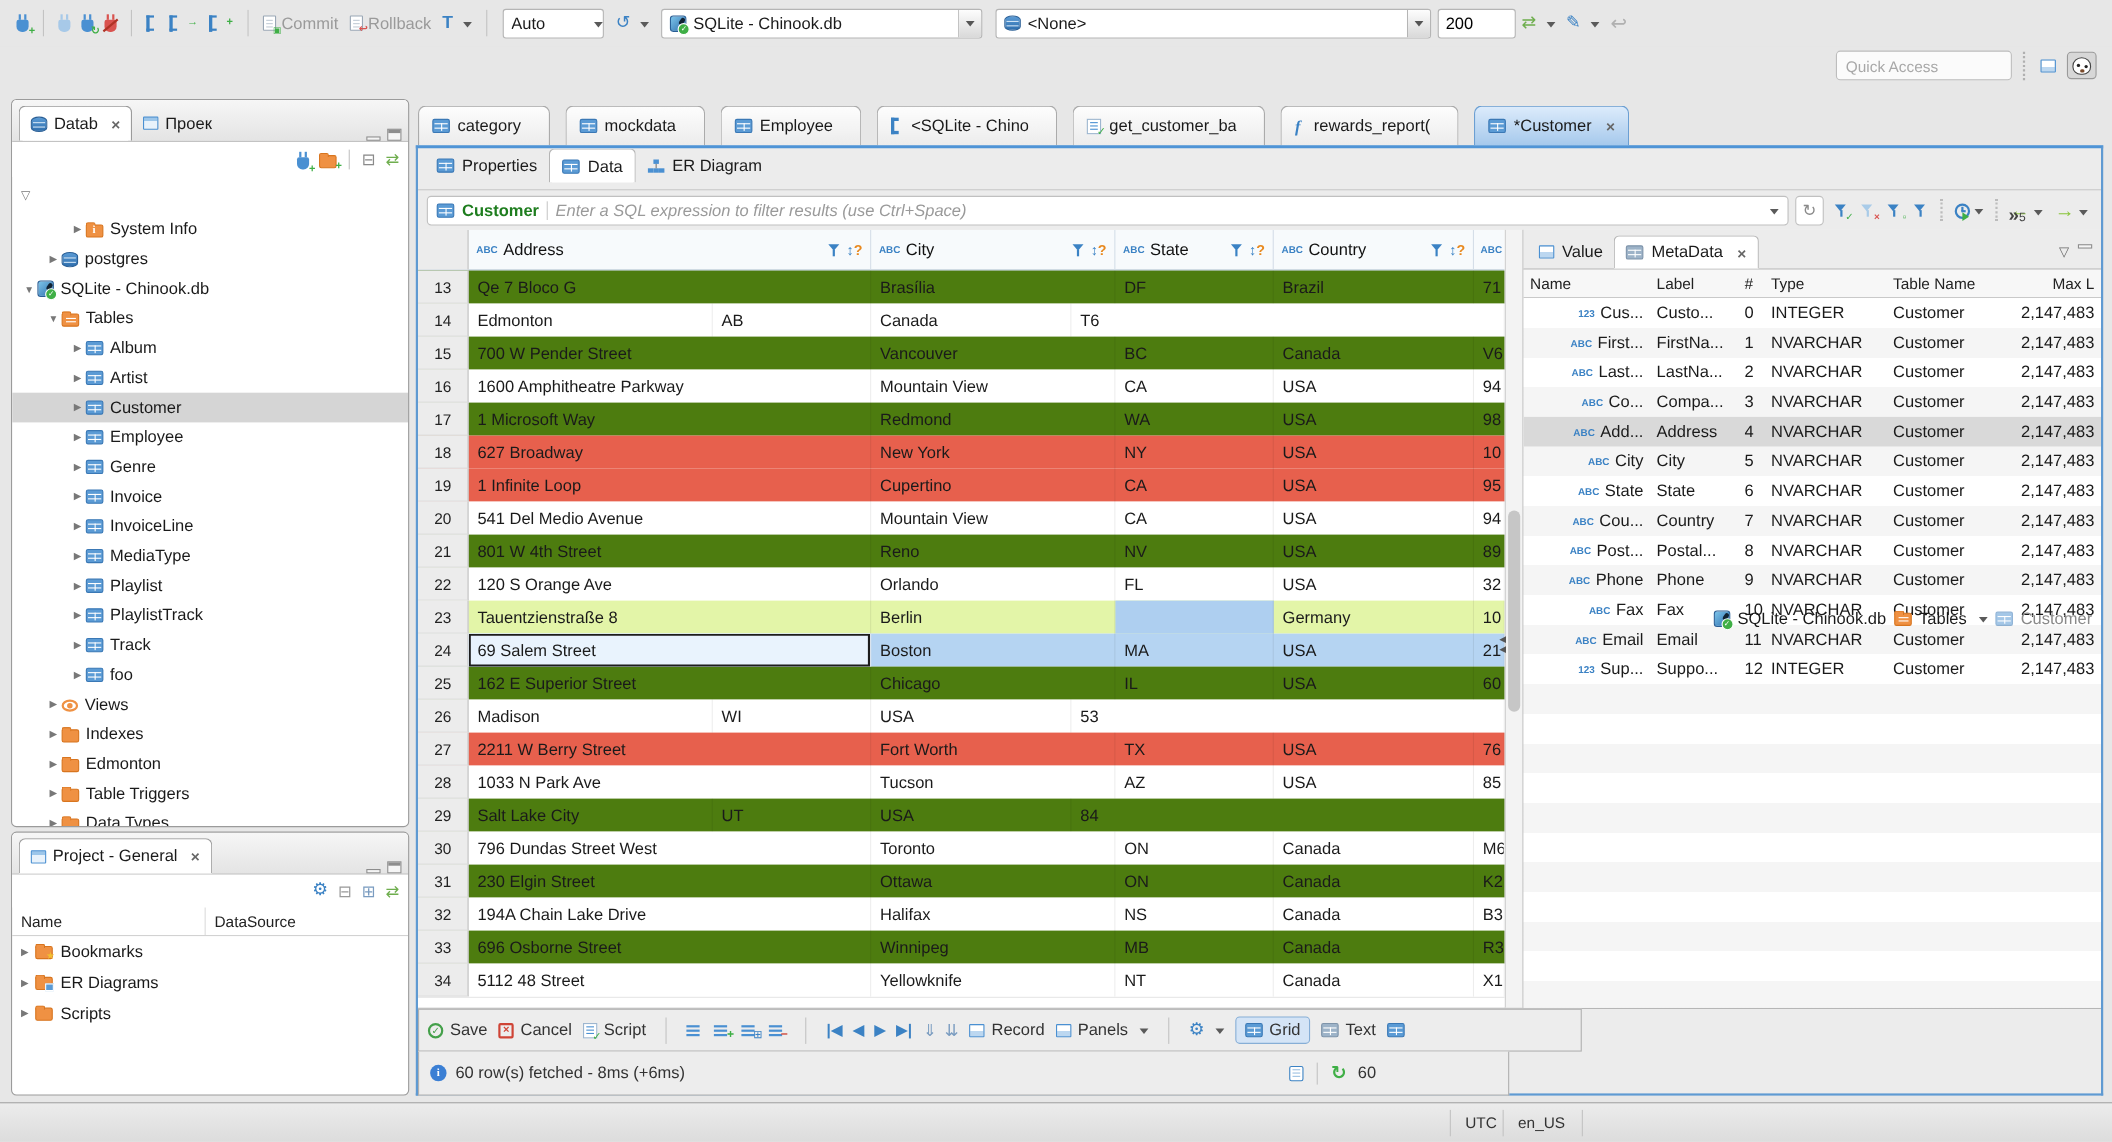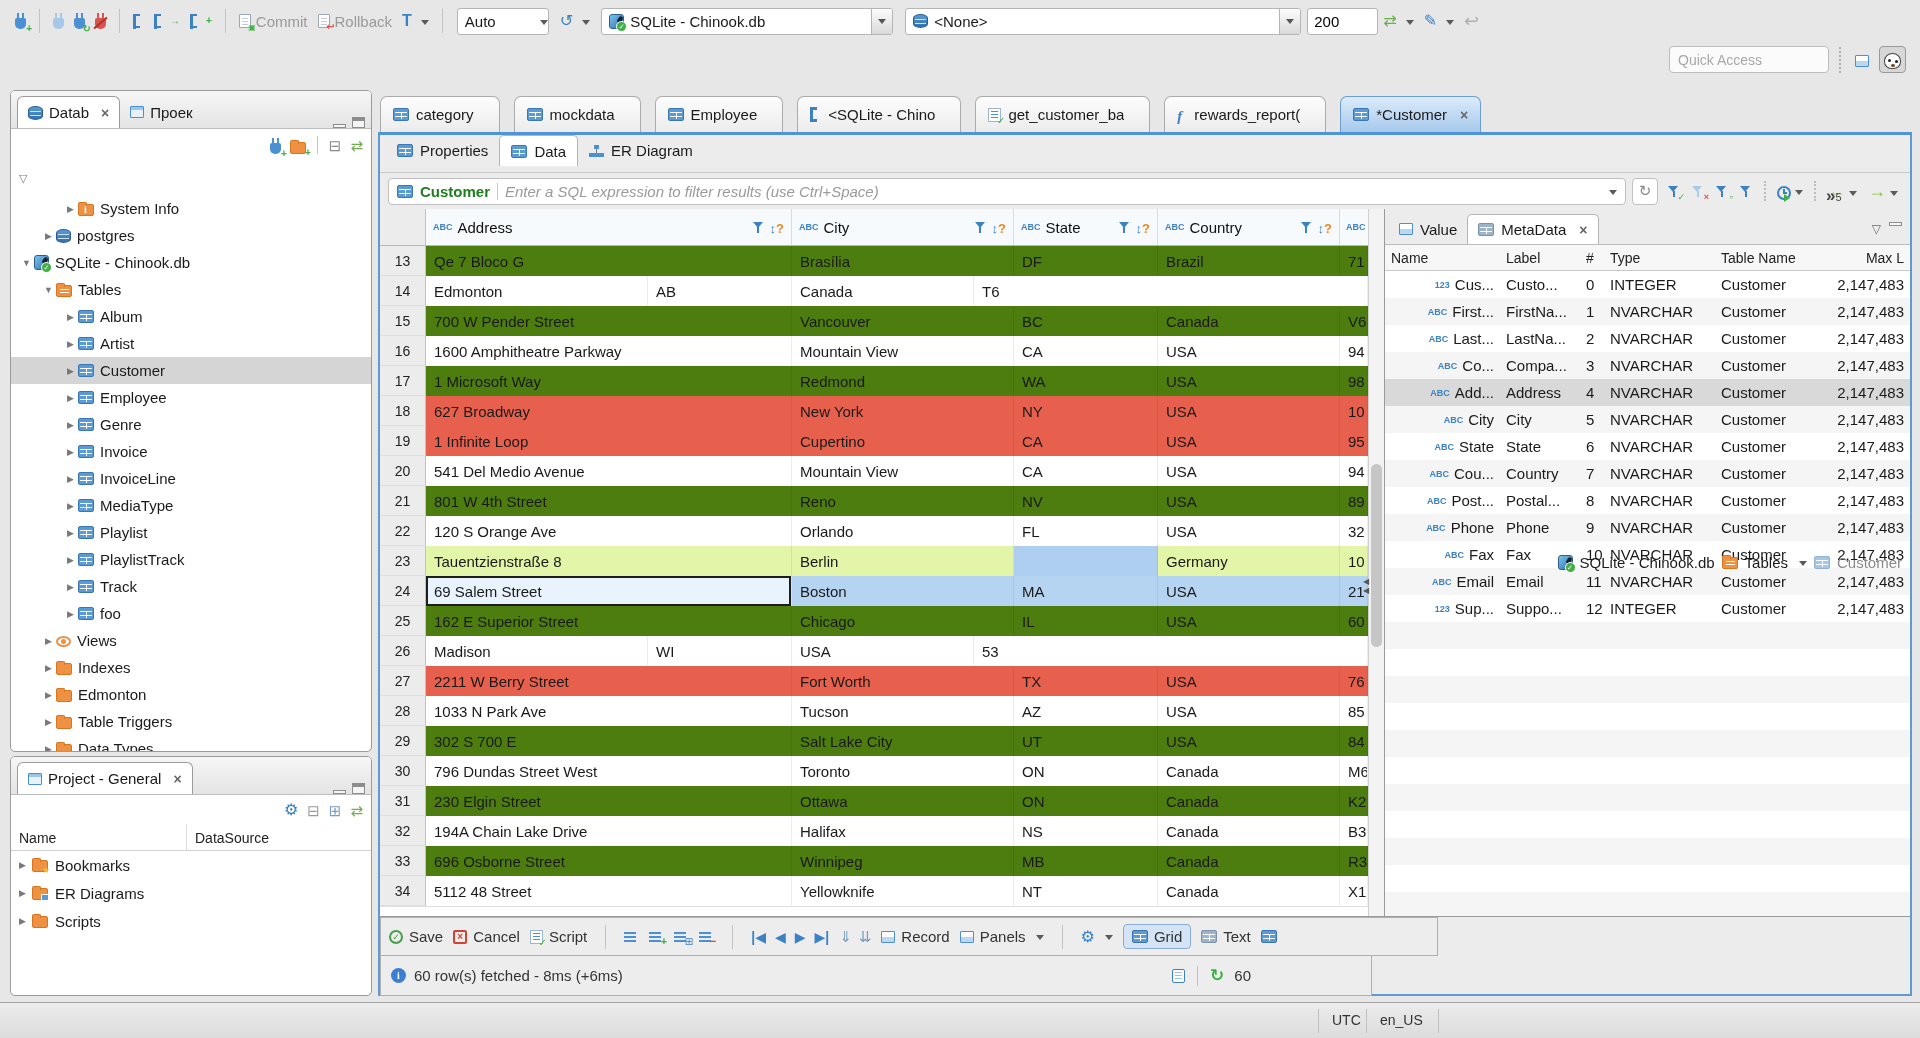--- a/index.html
+++ b/index.html
@@ -847,21 +847,20 @@
                 <div class="rn">28</div>
                 <div class="gc c0">1033 N Park Ave</div>
                 <div class="gc c1">Tucson</div>
                 <div class="gc c2">AZ</div>
                 <div class="gc c3">USA</div>
                 <div class="gc c4">85</div>
               </div>
 
               <div class="grow alt">
                 <div class="rn">29</div>
-                <div class="gc c0">302 S 700 E</div>
                 <div class="gc c1">Salt Lake City</div>
                 <div class="gc c2">UT</div>
                 <div class="gc c3">USA</div>
                 <div class="gc c4">84</div>
               </div>
 
               <div class="grow">
                 <div class="rn">30</div>
                 <div class="gc c0">796 Dundas Street West</div>
                 <div class="gc c1">Toronto</div>

